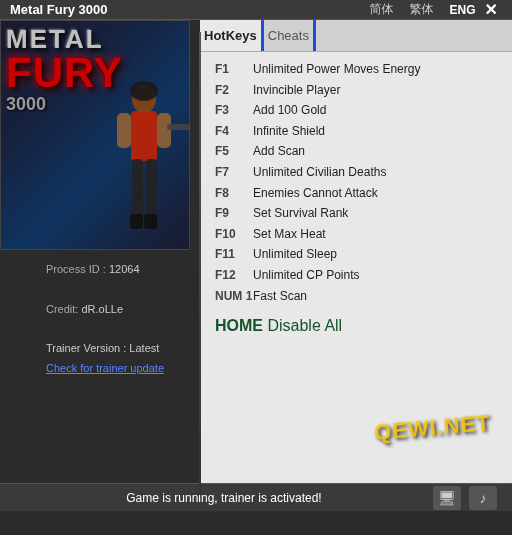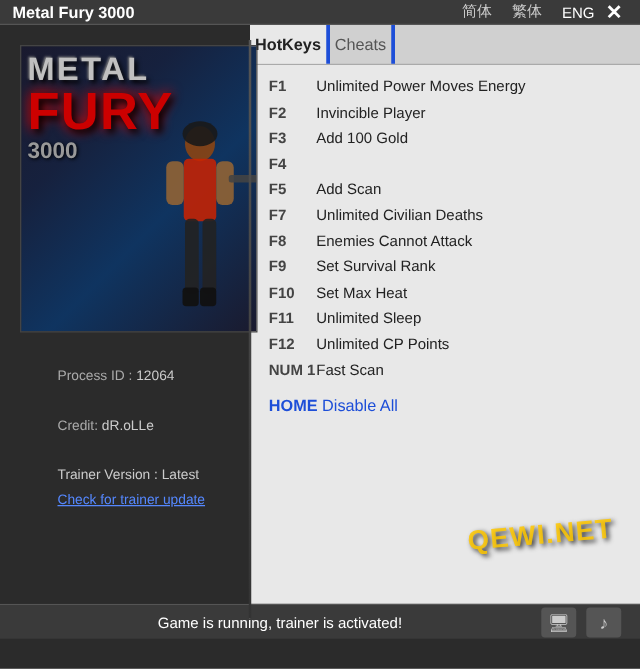--- a/index.html
+++ b/index.html
@@ -33,21 +33,21 @@
       gap: 6px;
     }
     .lang-btn {
       color: #cccccc;
       font-size: 12px;
       cursor: pointer;
       padding: 2px 5px;
     }
     .lang-btn.active {
       color: #ffffff;
-      font-weight: normal;
+      font-weight: bold;
     }
     #close-btn {
       color: #ffffff;
       font-size: 16px;
       cursor: pointer;
       padding: 0 4px;
       font-weight: bold;
     }
 
     
@@ -61,21 +61,21 @@
       width: 200px;
       display: flex;
       flex-direction: column;
       background: #2b2b2b;
       padding: 0;
     }
 
     #game-image {
       width: 190px;
       height: 230px;
-      margin: 16px;
+      margin: 0;
       background: linear-gradient(135deg, #1a1a2e 0%, #16213e 30%, #0f3460 60%, #1a1a2e 100%);
       position: relative;
       overflow: hidden;
       border: 1px solid #444;
     }
 
     
     #game-title-art {
       position: absolute;
       top: 5px;
@@ -182,22 +182,22 @@
       font-weight: bold;
       font-size: 12px;
     }
     .cheat-desc {
       color: #222;
       font-size: 12px;
     }
 
     .disable-all-row {
       margin-top: 12px;
-      font-size: 13px;
-      color: #1d4ed8;
+      font-size: 16px;
+      color: #14532d;
     }
 
     
     #watermark {
       position: absolute;
       bottom: 80px;
       right: 20px;
       width: 120px;
       height: 55px;
       display: flex;
@@ -337,20 +337,21 @@
         <div class="cheat-row">
           <span class="cheat-key">F2</span>
           <span class="cheat-desc">Invincible Player</span>
         </div>
         <div class="cheat-row">
           <span class="cheat-key">F3</span>
           <span class="cheat-desc">Add 100 Gold</span>
         </div>
         <div class="cheat-row">
           <span class="cheat-key">F4</span>
+          <span class="cheat-desc">Infinite Shield</span>
         </div>
         <div class="cheat-row">
           <span class="cheat-key">F5</span>
           <span class="cheat-desc">Add Scan</span>
         </div>
         <div class="cheat-row">
           <span class="cheat-key">F7</span>
           <span class="cheat-desc">Unlimited Civilian Deaths</span>
         </div>
         <div class="cheat-row">

